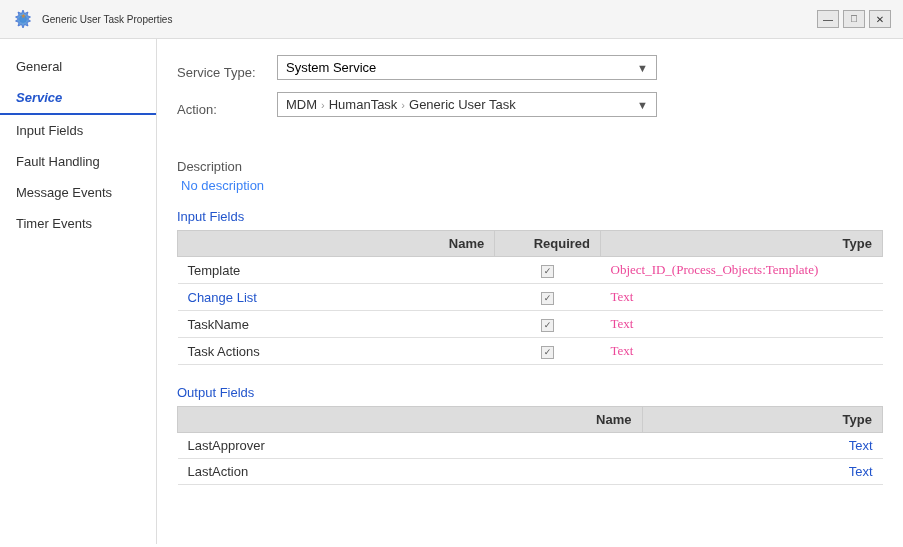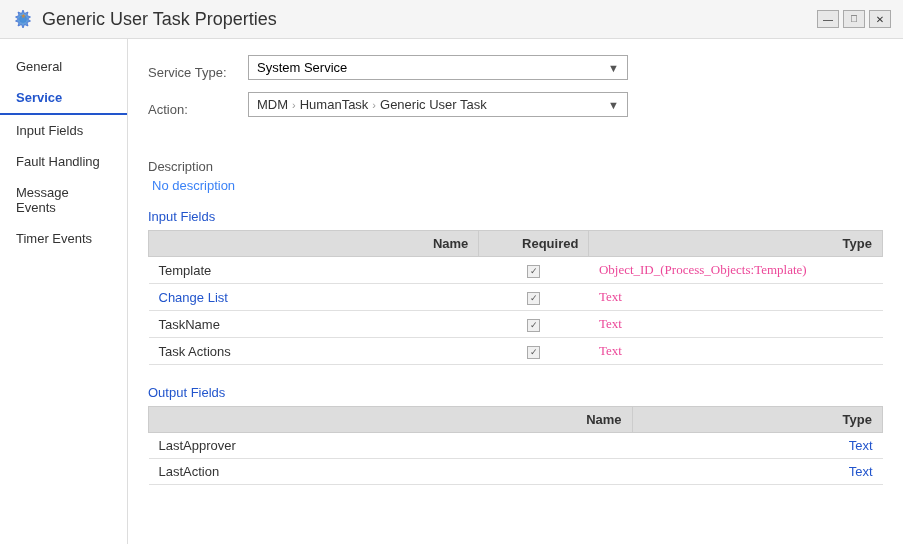--- a/index.html
+++ b/index.html
@@ -4,40 +4,40 @@
   <style>
     * { box-sizing: border-box; margin: 0; padding: 0; }
     body { font-family: Arial, sans-serif; font-size: 13px; background: #fff; color: #333; width: 903px; height: 547px; overflow: hidden; }
 
     
     .title-bar {
       display: flex; align-items: center; justify-content: space-between;
       padding: 8px 12px; border-bottom: 1px solid #ddd; background: #f5f5f5;
     }
     .title-bar-left { display: flex; align-items: center; gap: 8px; }
-    .title-text { font-size: 18px; font-weight: normal; color: #333; }
+    .title-text { font-size: 10px; font-weight: normal; color: #333; }
     .title-controls { display: flex; gap: 4px; }
     .title-btn {
       width: 22px; height: 18px; border: 1px solid #aaa; background: #e8e8e8;
       display: flex; align-items: center; justify-content: center; cursor: pointer; font-size: 10px;
     }
 
     
     .main-layout { display: flex; height: calc(547px - 42px); }
 
     
     .sidebar {
-      width: 128px; border-right: 1px solid #ddd; padding: 12px 0;
+      width: 157px; border-right: 1px solid #ddd; padding: 12px 0;
       flex-shrink: 0;
     }
     .sidebar-item {
       padding: 8px 16px; cursor: pointer; color: #333; font-size: 13px;
     }
     .sidebar-item.active {
-      color: #2255cc; font-weight: bold; border-bottom: 2px solid #2255cc;
+      color: #2255cc; font-weight: bold; border-bottom: 2px solid #2255cc; font-style: italic;
     }
 
     
     .content { flex: 1; padding: 16px 20px; overflow-y: auto; }
 
     
     .form-row { display: flex; align-items: flex-end; margin-bottom: 12px; }
     .form-label { width: 100px; color: #555; font-size: 13px; flex-shrink: 0; }
     .select-wrapper {
       position: relative; display: inline-flex; align-items: center;

